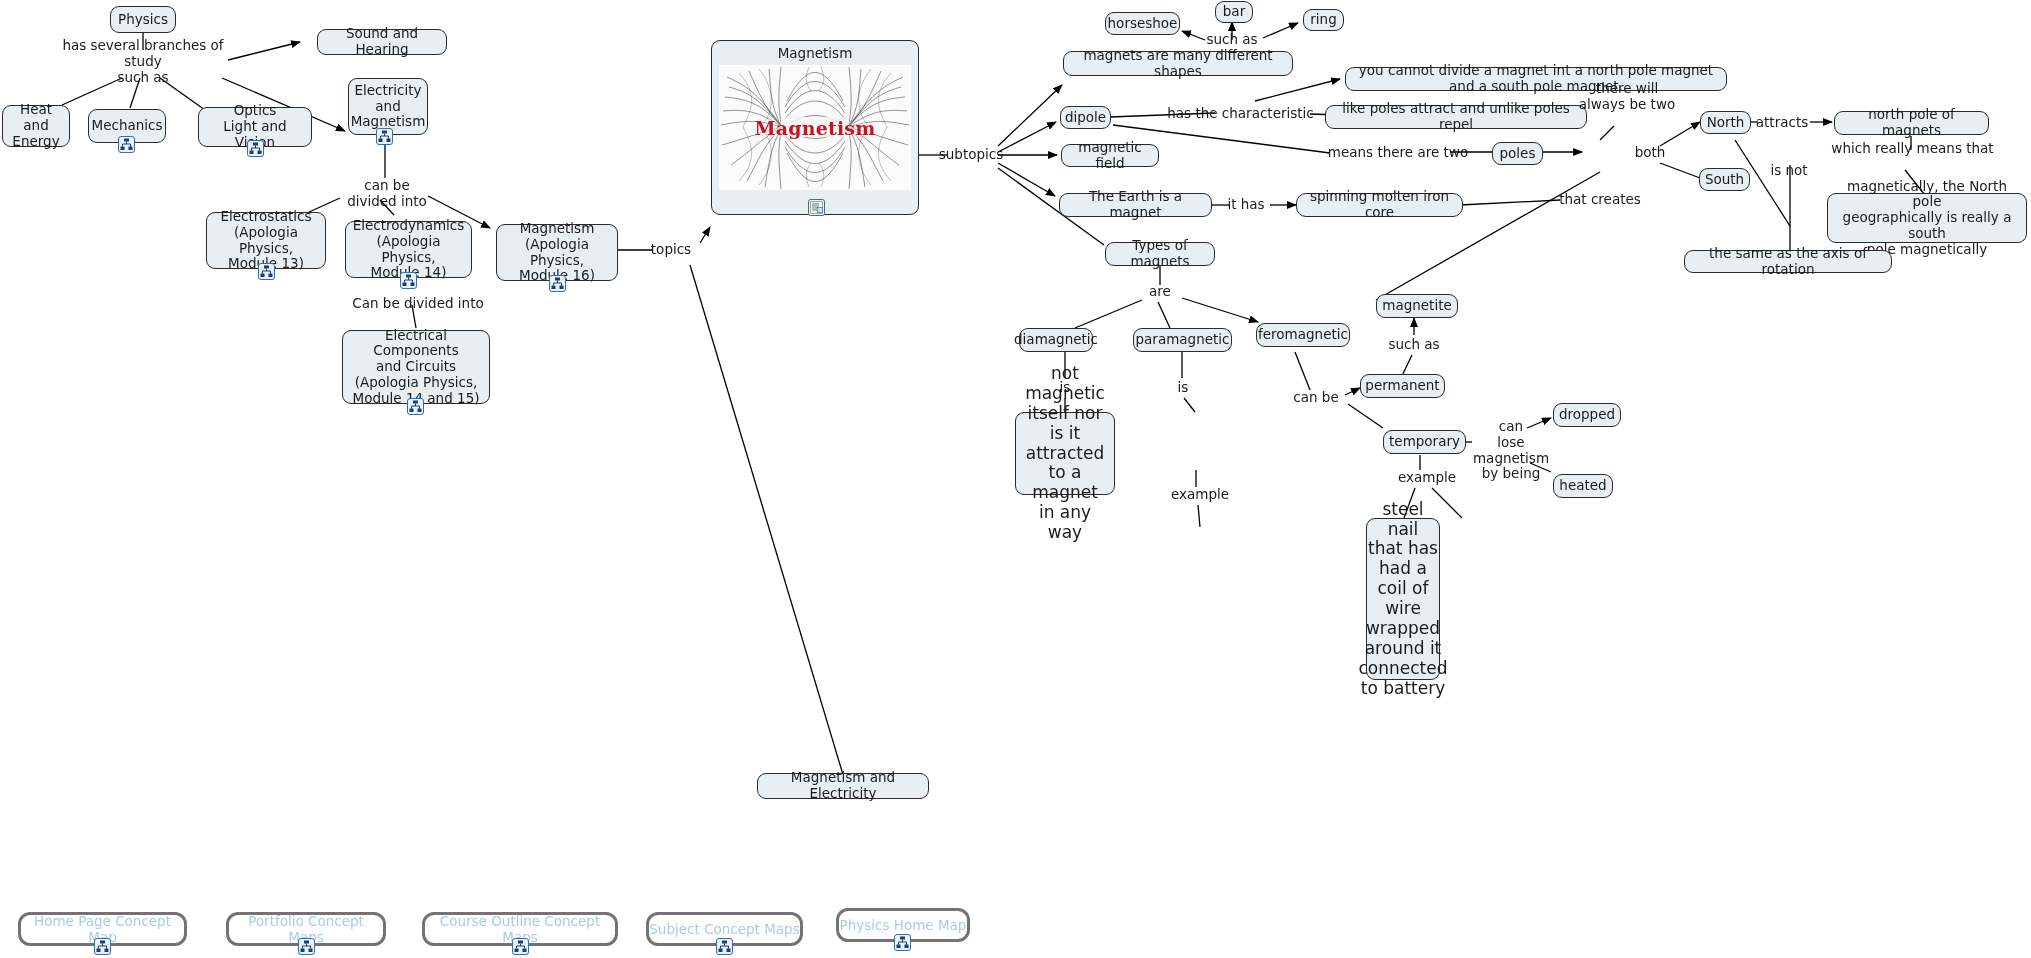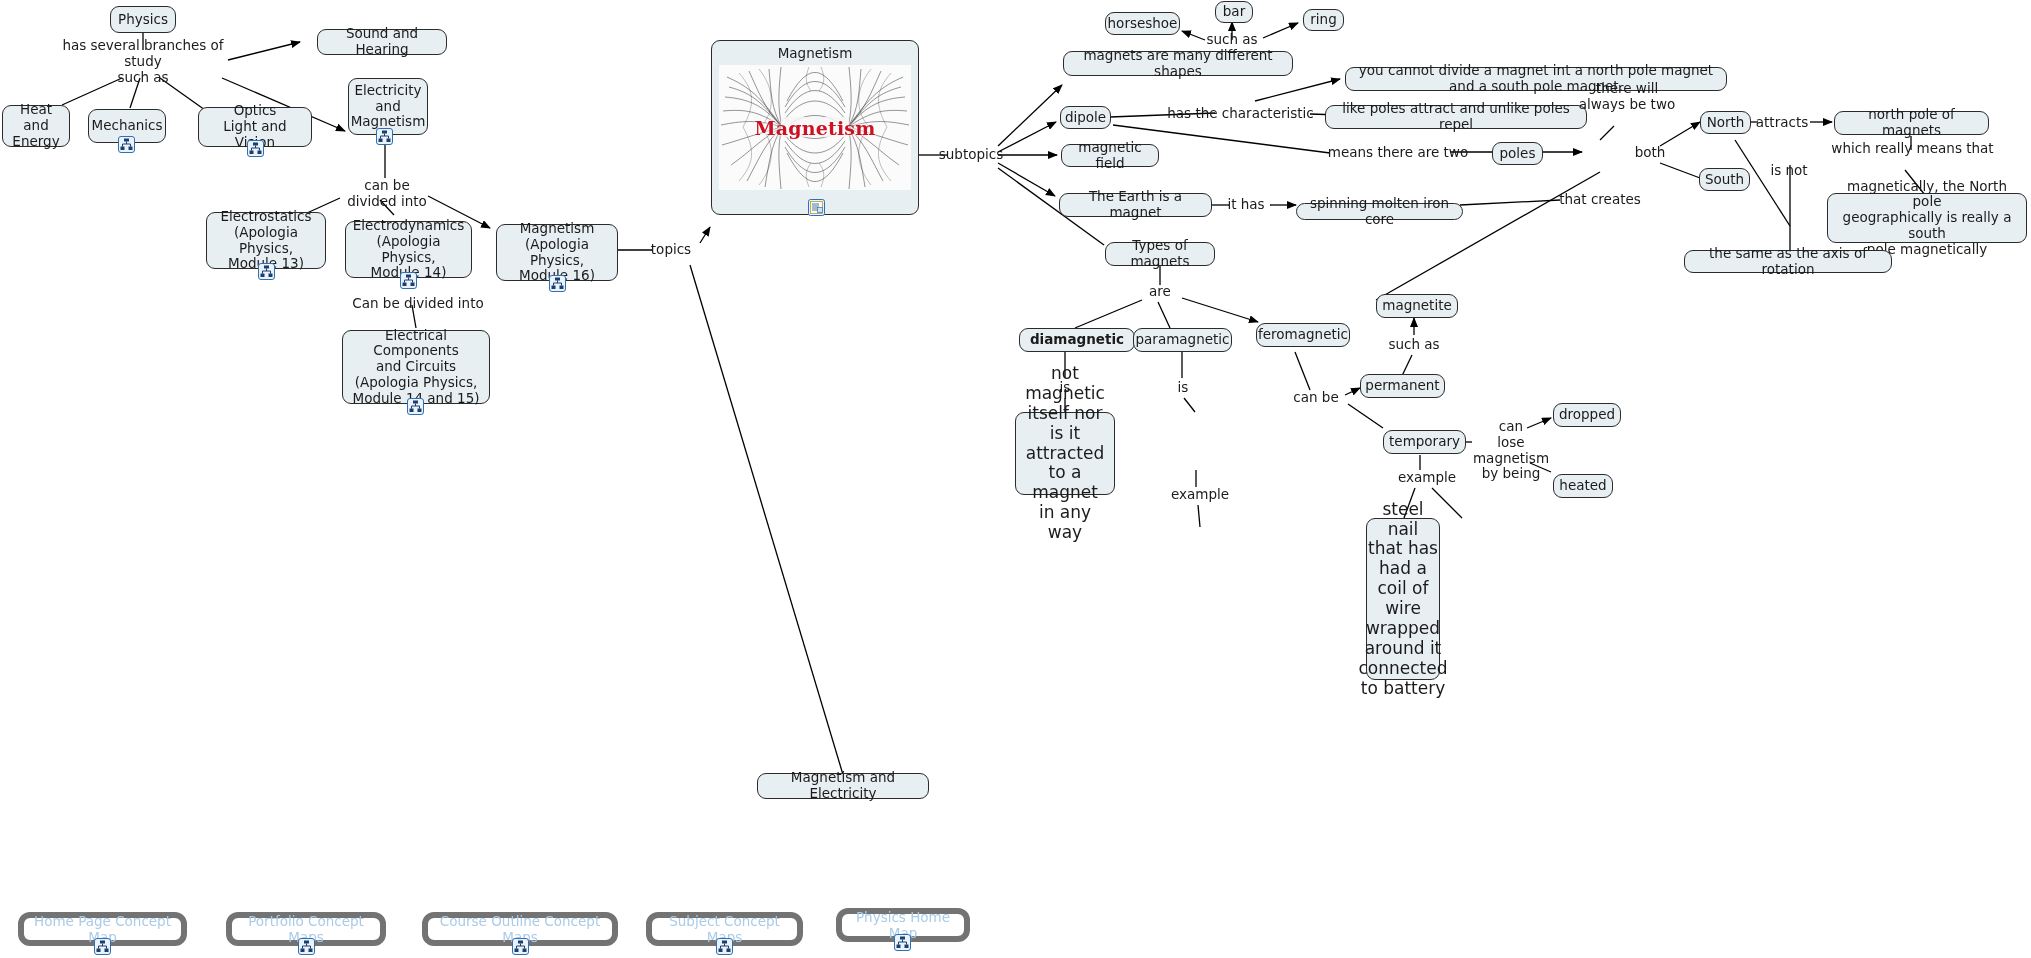--- a/index.html
+++ b/index.html
@@ -90,21 +90,21 @@
     font-size: 19px;
     color: #cc1122;
     letter-spacing: 0.2px;
     text-shadow: 0 0 2px #ffffff, 0 0 4px #ffffff;
   }
   
   .navnode {
     position: absolute;
     box-sizing: border-box;
     background: #ffffff;
-    border: 6px solid #737373;
+    border: 3px solid #737373;
     border-radius: 12px;
     color: #a9cbe8;
     font-size: 13.5px;
     display: flex;
     align-items: center;
     justify-content: center;
     text-align: center;
     z-index: 3;
   }
   
@@ -461,26 +461,26 @@
   <div class="linklabel" style="left:1752px; top:115px; width:60px;">attracts</div>
   <div class="node" style="left:1834px; top:111px; width:155px; height:24px;">north pole of magnets</div>
   <div class="linklabel" style="left:1825px; top:141px; width:175px;">which really means that</div>
   <div class="node" style="left:1827px; top:193px; width:200px; height:50px;">magnetically, the North pole
 geographically is really a south
 pole magnetically</div>
   <div class="linklabel" style="left:1762px; top:163px; width:54px;">is not</div>
   <div class="node" style="left:1684px; top:250px; width:208px; height:23px;">the same as the axis of rotation</div>
 
   <div class="linklabel" style="left:1218px; top:197px; width:56px;">it has</div>
-  <div class="node" style="left:1296px; top:203px; width:167px; height:17px;">spinning molten iron core</div>
+  <div class="node" style="left:1296px; top:193px; width:167px; height:24px;border-radius:10px;">spinning molten iron core</div>
   <div class="linklabel" style="left:1555px; top:192px; width:90px;">that creates</div>
 
   <div class="linklabel" style="left:1142px; top:284px; width:36px;">are</div>
 
-  <div class="node" style="left:1019px; top:328px; width:116px; height:24px;font-weight:bold;">diamagnetic</div>
+  <div class="node" style="left:1019px; top:328px; width:74px; height:24px;">diamagnetic</div>
   <div class="node" style="left:1133px; top:328px; width:99px; height:24px;">paramagnetic</div>
   <div class="node" style="left:1256px; top:323px; width:94px; height:24px;">feromagnetic</div>
 
   <div class="linklabel" style="left:1052px; top:380px; width:26px;">is</div>
   <div class="linklabel" style="left:1170px; top:380px; width:26px;">is</div>
 
   <div class="node small" style="left:1015px; top:412px; width:100px; height:83px;">not magnetic
 itself nor is it
 attracted to a
 magnet in any

